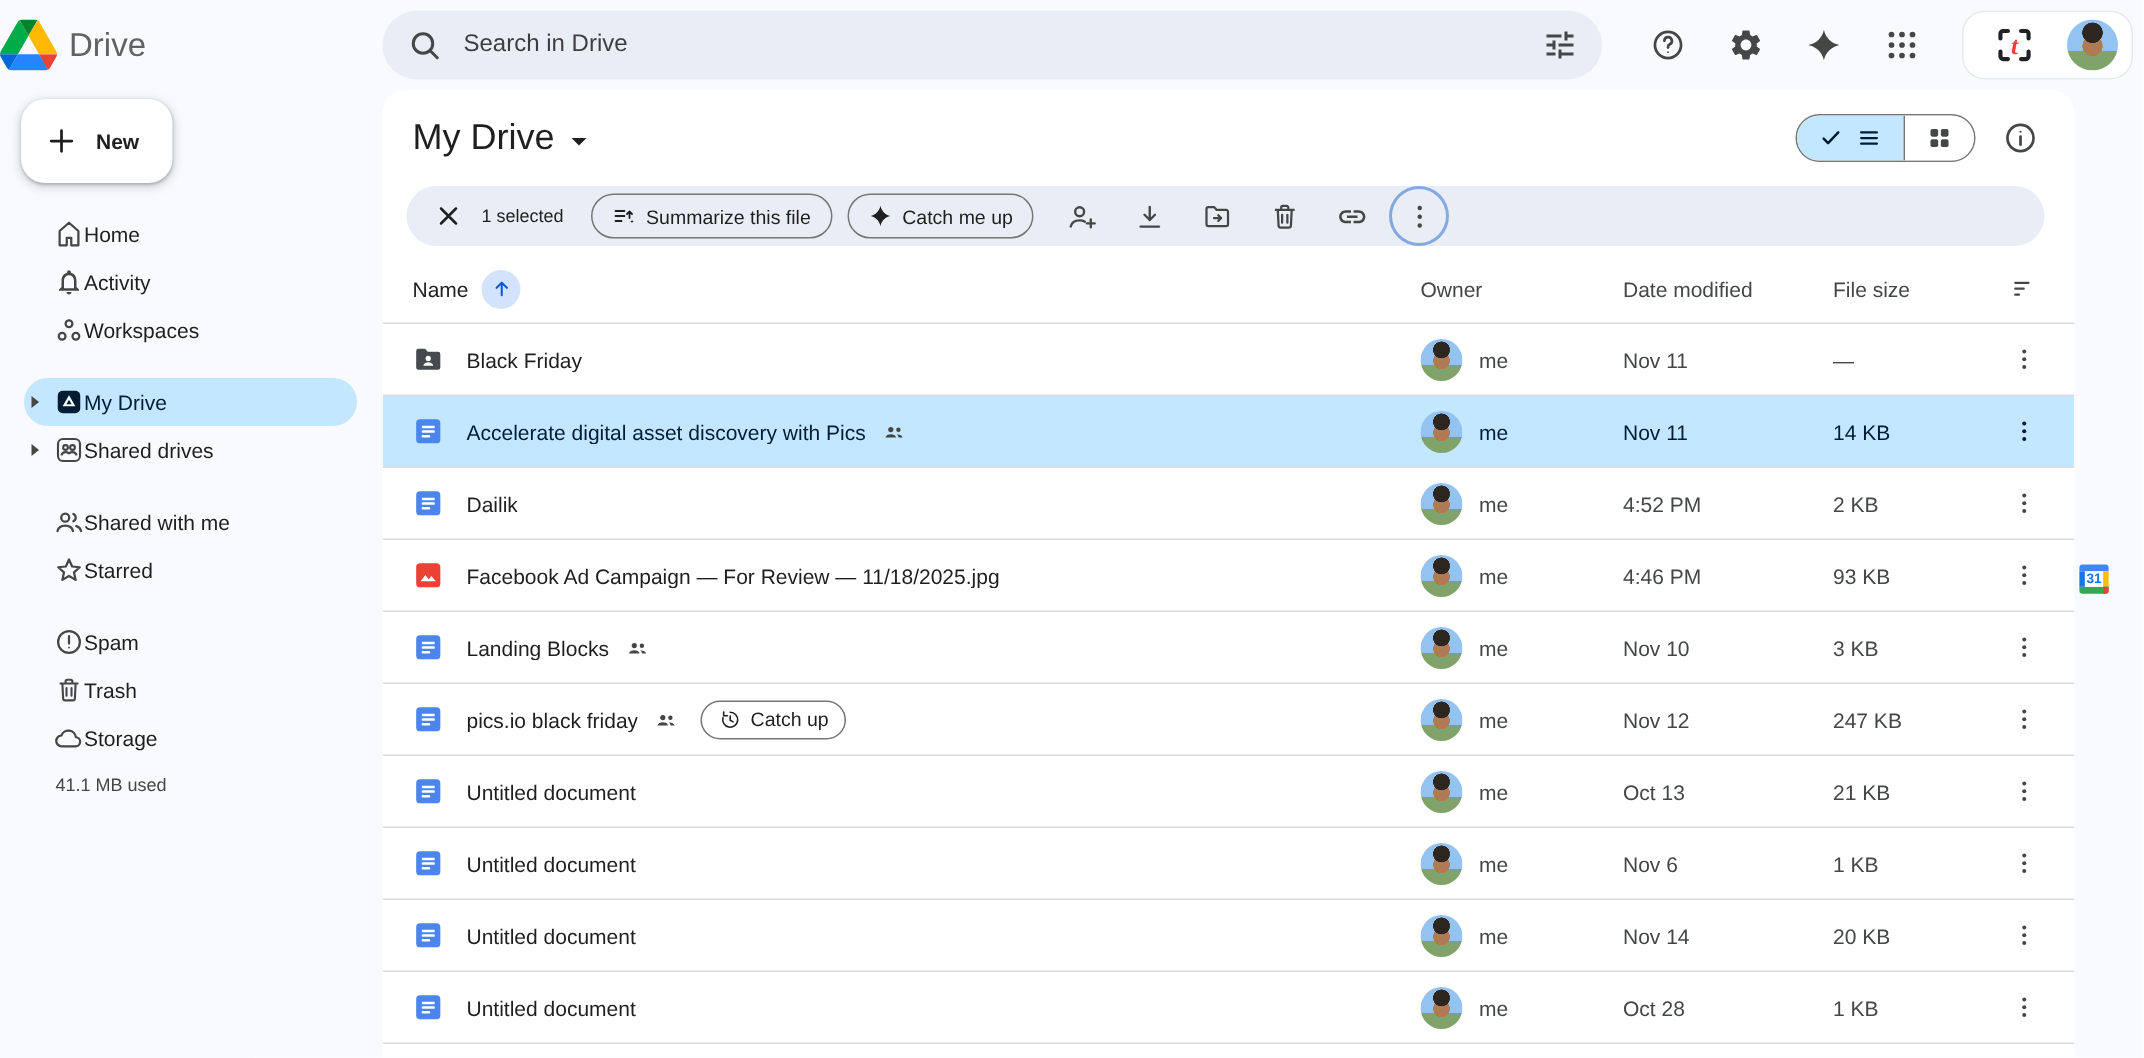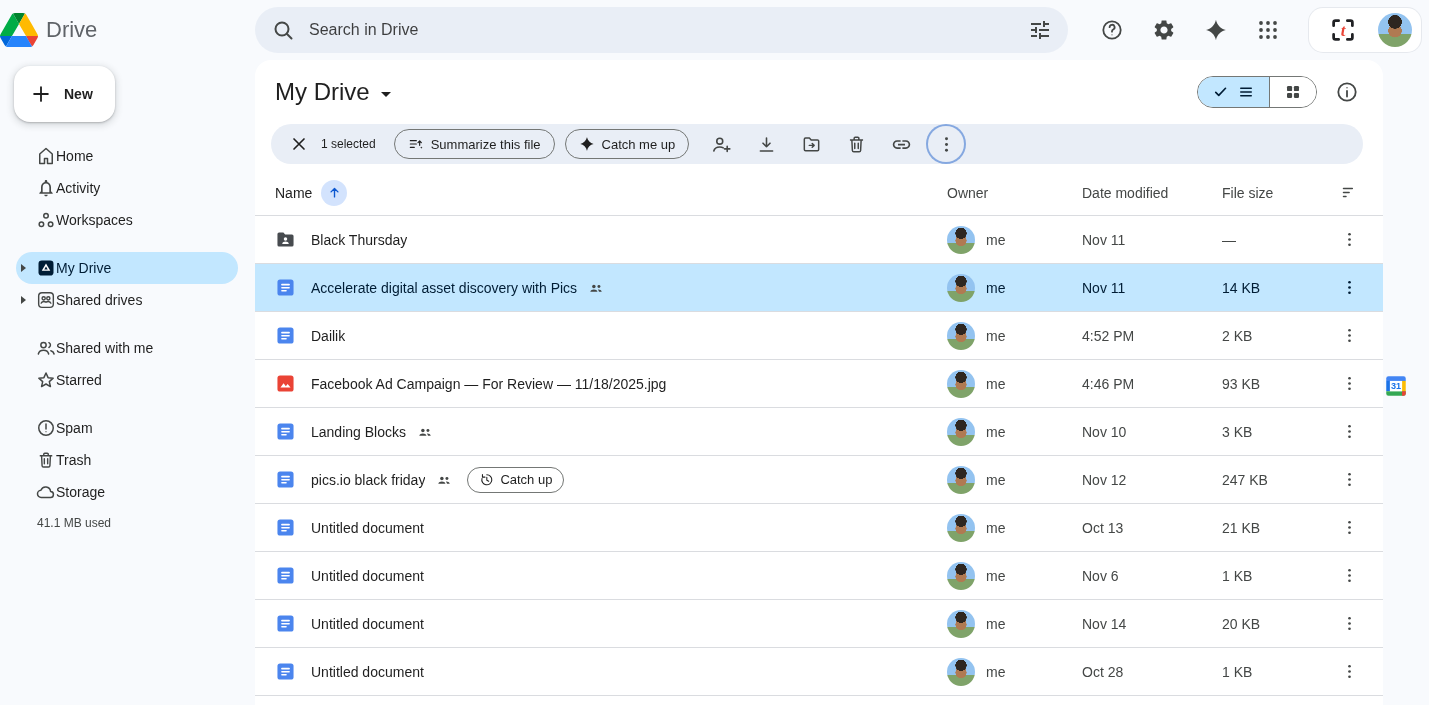--- a/index.html
+++ b/index.html
@@ -466,21 +466,21 @@
     <div class="rows">
         <div class="row">
           <div class="cell name">
             <span class="ico file-ico">
               <svg viewBox="0 0 24 24">
                 <path d="M2.8 5.8A1.8 1.8 0 0 1 4.6 4h5l2 2.3h7.8A1.8 1.8 0 0 1 21.2 8.1v10.1a1.8 1.8 0 0 1-1.8 1.8H4.6a1.8 1.8 0 0 1-1.8-1.8z" fill="#474B4F"></path>
                 <circle cx="12" cy="11.4" r="2" fill="#fff"></circle>
                 <path d="M8.2 17c.3-1.9 2-2.8 3.8-2.8s3.5.9 3.8 2.8z" fill="#fff"></path>
               </svg>
             </span>
-            <span class="fname">Black Thursday</span>
+            <span class="fname">Black Friday</span>
           </div>
           <div class="cell owner">
             <span class="avatar sm"></span>
             <span class="owner-name">me</span>
           </div>
           <div class="cell date">Nov 11</div>
           <div class="cell size">—</div>
           <div class="cell menu">
             <button class="tb-btn">
               <span class="ico ">

